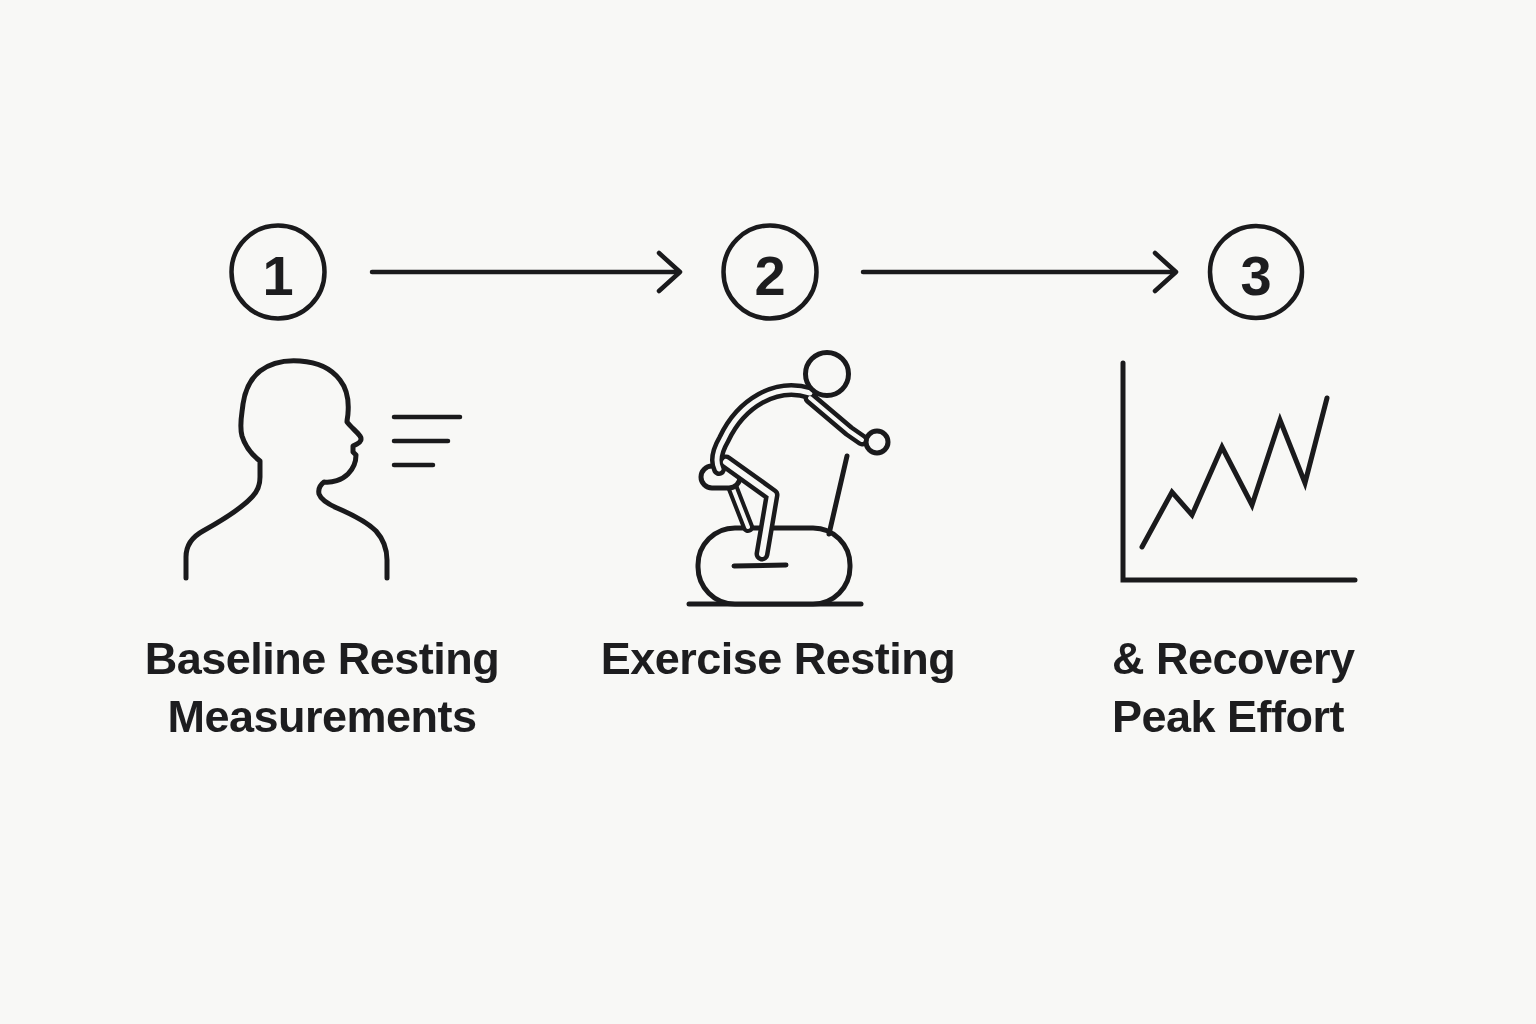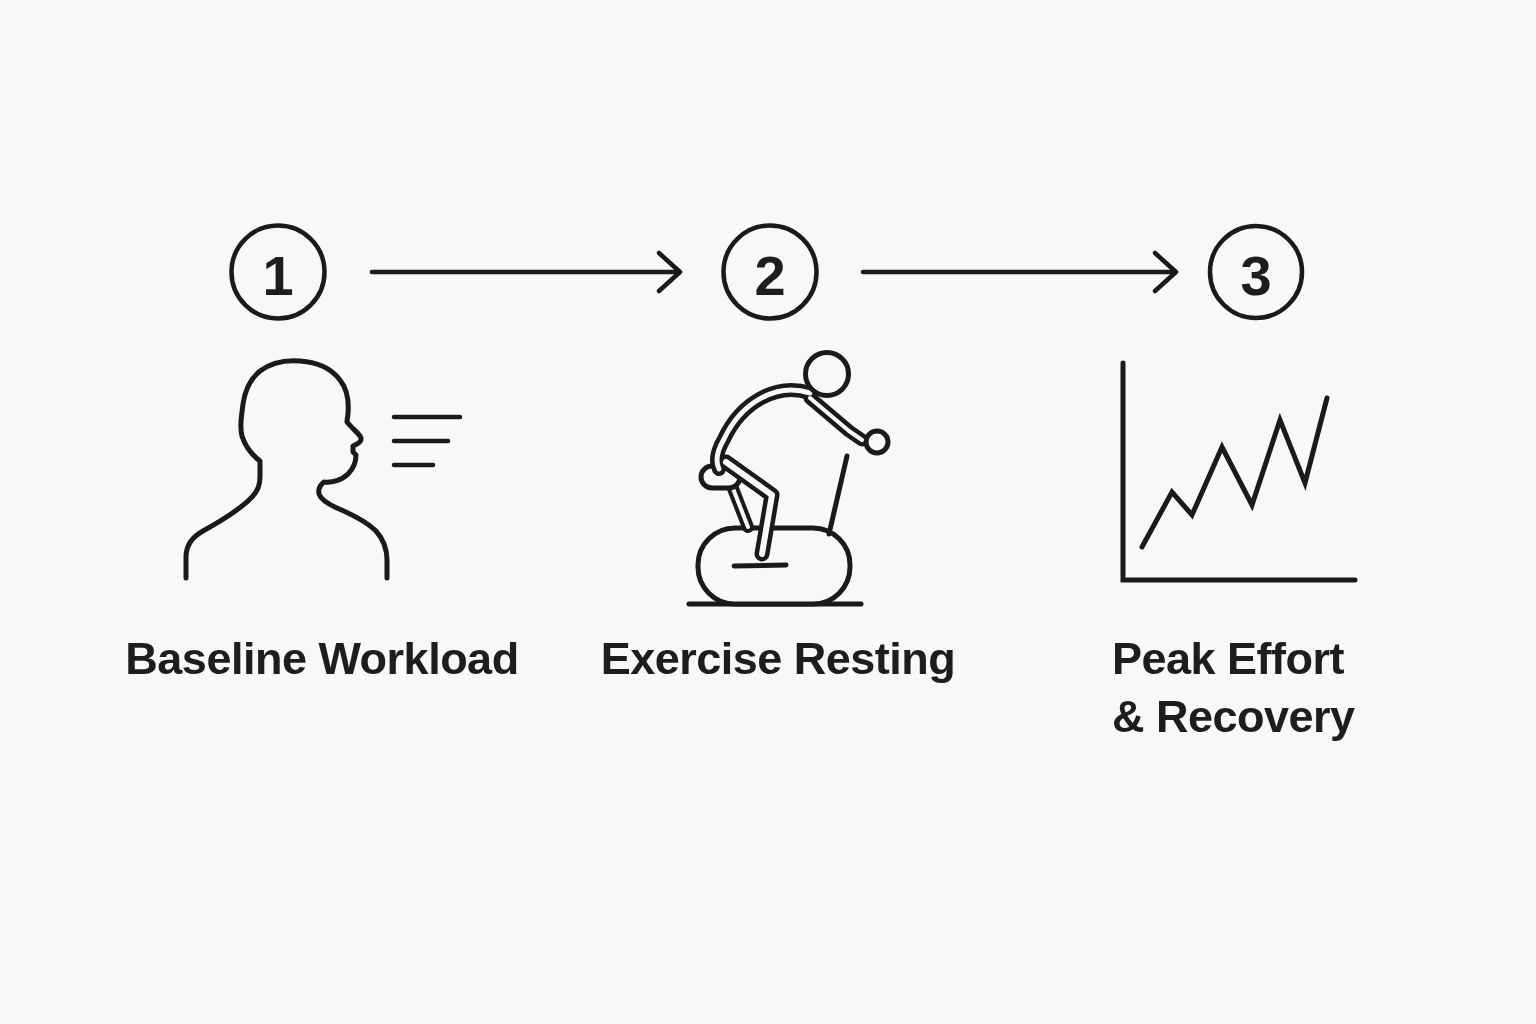--- a/index.html
+++ b/index.html
@@ -129,25 +129,26 @@
       <circle cx="827" cy="374" r="21.5" fill="#f8f8f6" stroke="#1a1a1c" stroke-width="5"></circle>
     </g>
 
     <g fill="none" stroke="#1a1a1c">
       <path d="M 1123 363 L 1123 580 L 1355 580" stroke-width="5" stroke-linecap="round"></path>
       <polyline points="1142,547 1172,492 1192,515 1222,447 1252,505 1280,420 1305,483 1327,398" stroke-width="5" stroke-linecap="round" stroke-linejoin="miter"></polyline>
     </g>
   </svg>
 
   <div class="step-label centered" style="left:110px;width:424px;">
-    <div>Baseline Workload</div>
+    <div>Baseline Resting</div>
+    <div>Measurements</div>
   </div>
 
   <div class="step-label centered" style="left:548px;width:460px;">
     <div>Exercise Resting</div>
   </div>
 
   <div class="step-label" style="left:1112px;width:330px;">
+    <div>&amp; Recovery</div>
     <div>Peak Effort</div>
-    <div>&amp; Recovery</div>
   </div>
 
 </div>
 
 </body></html>

